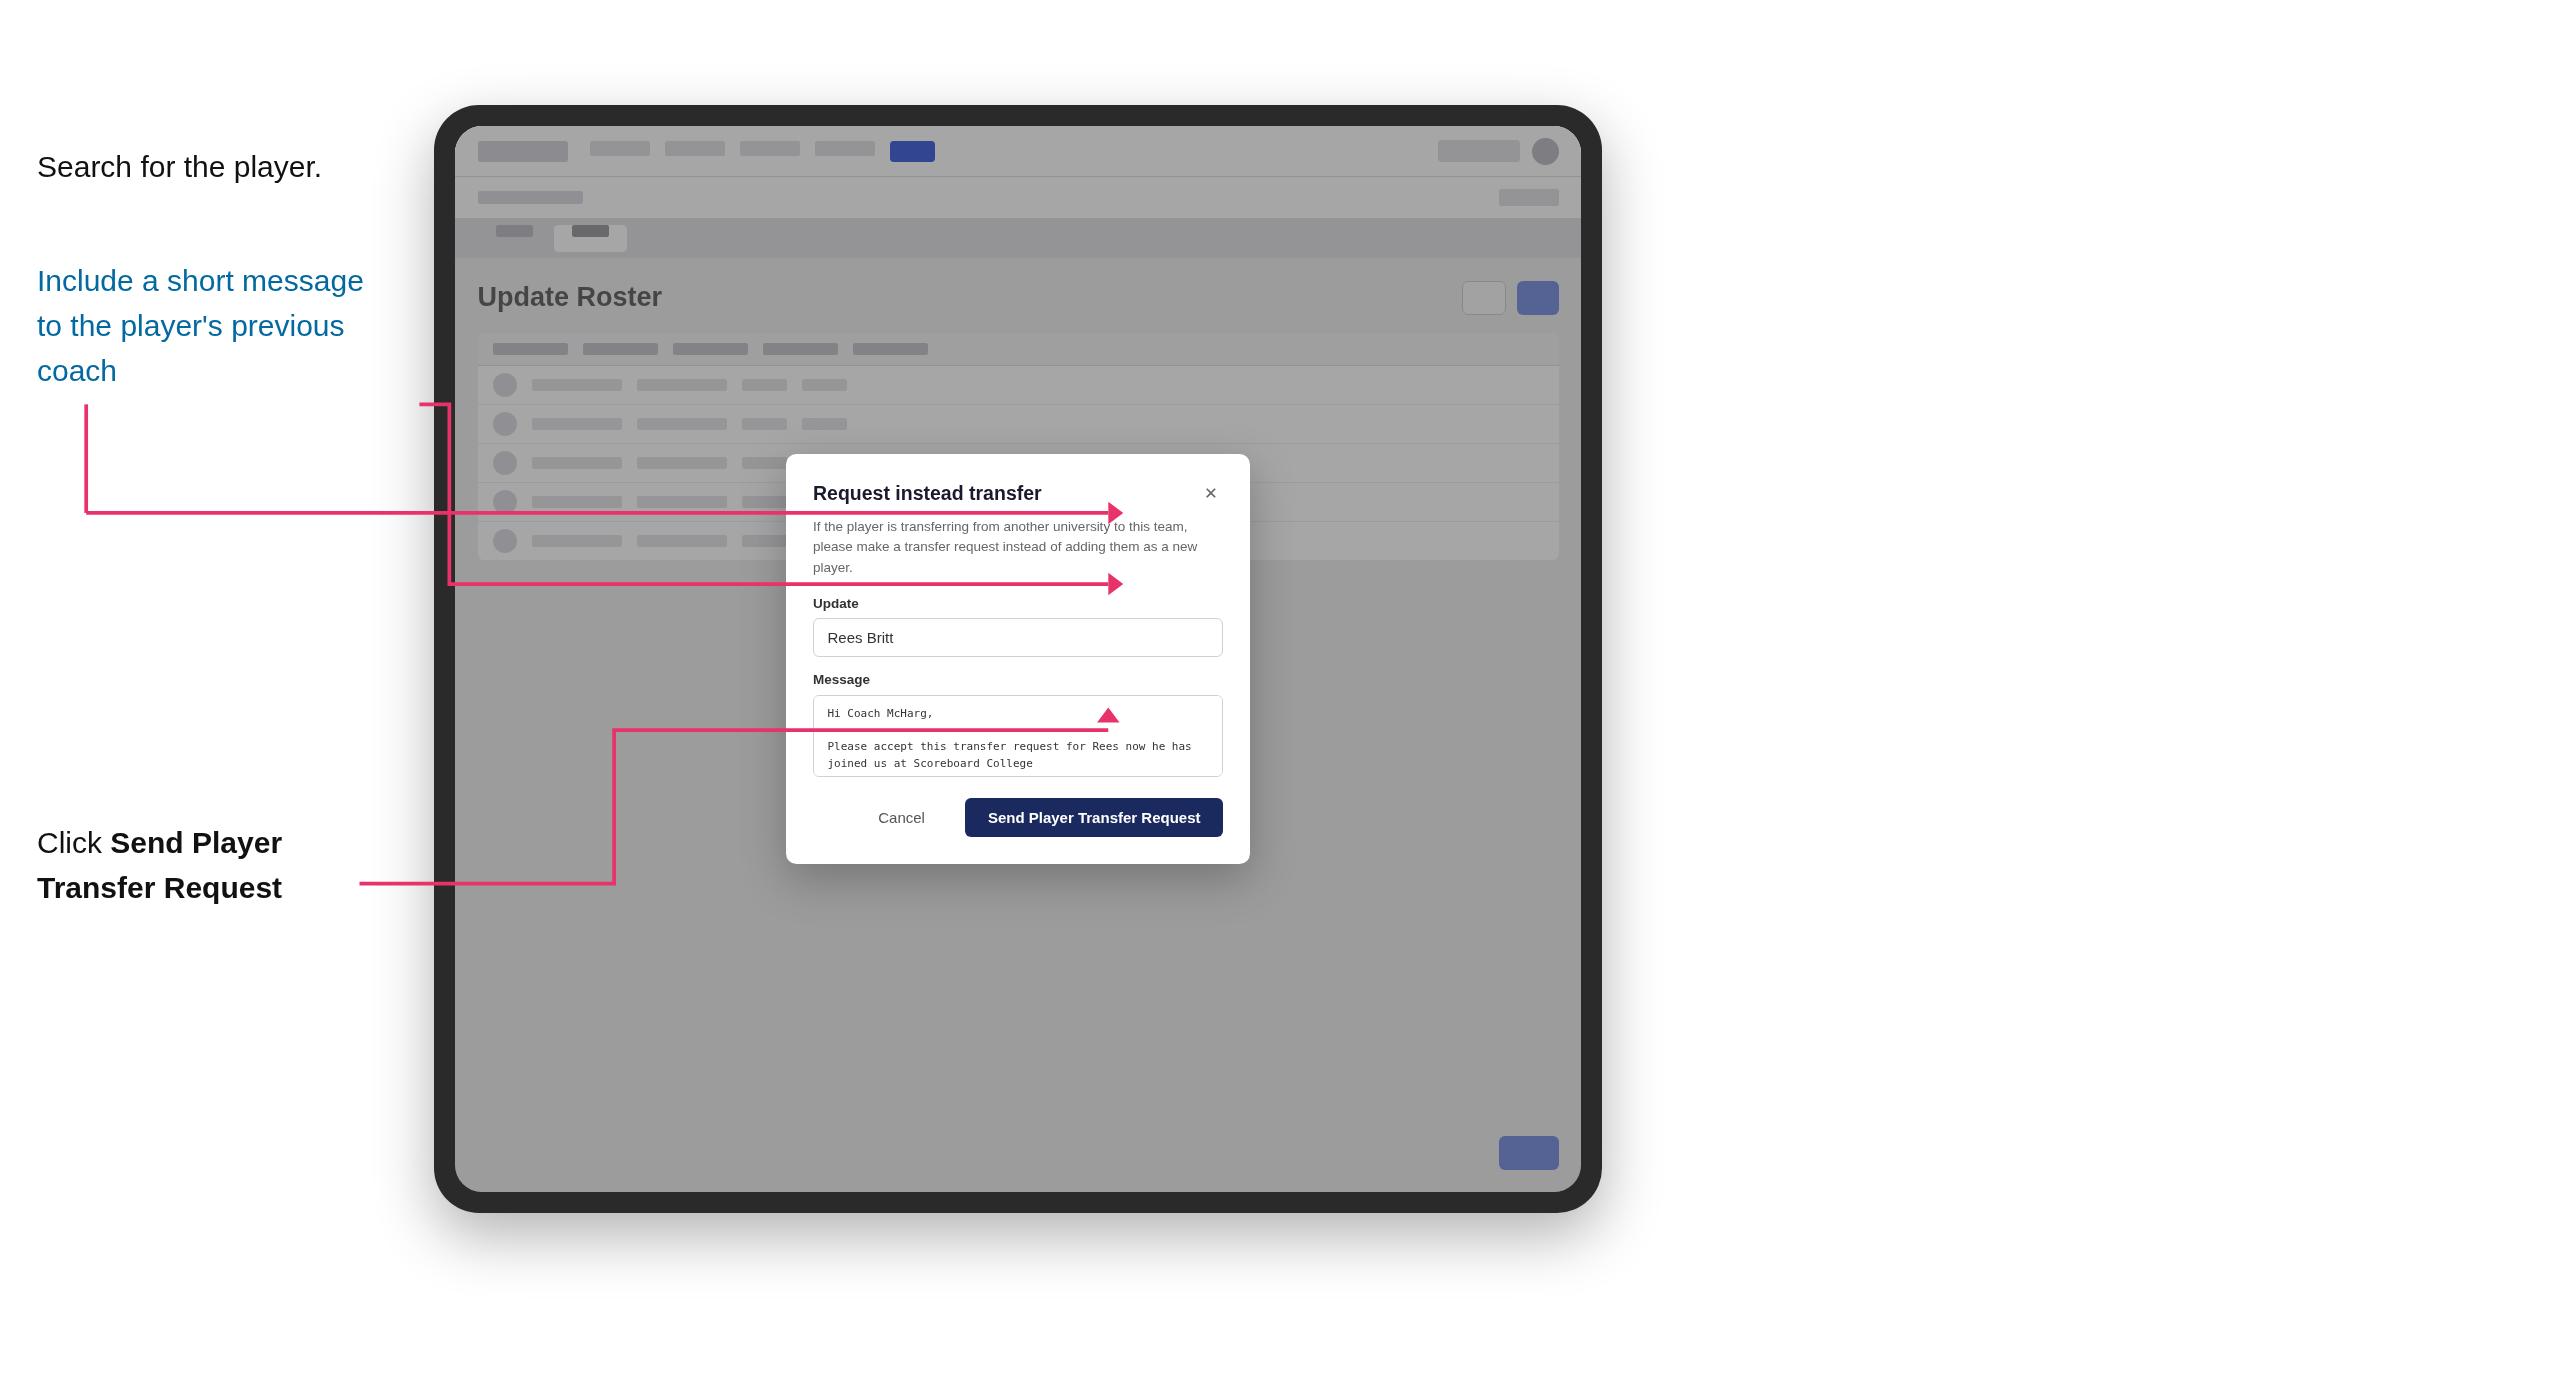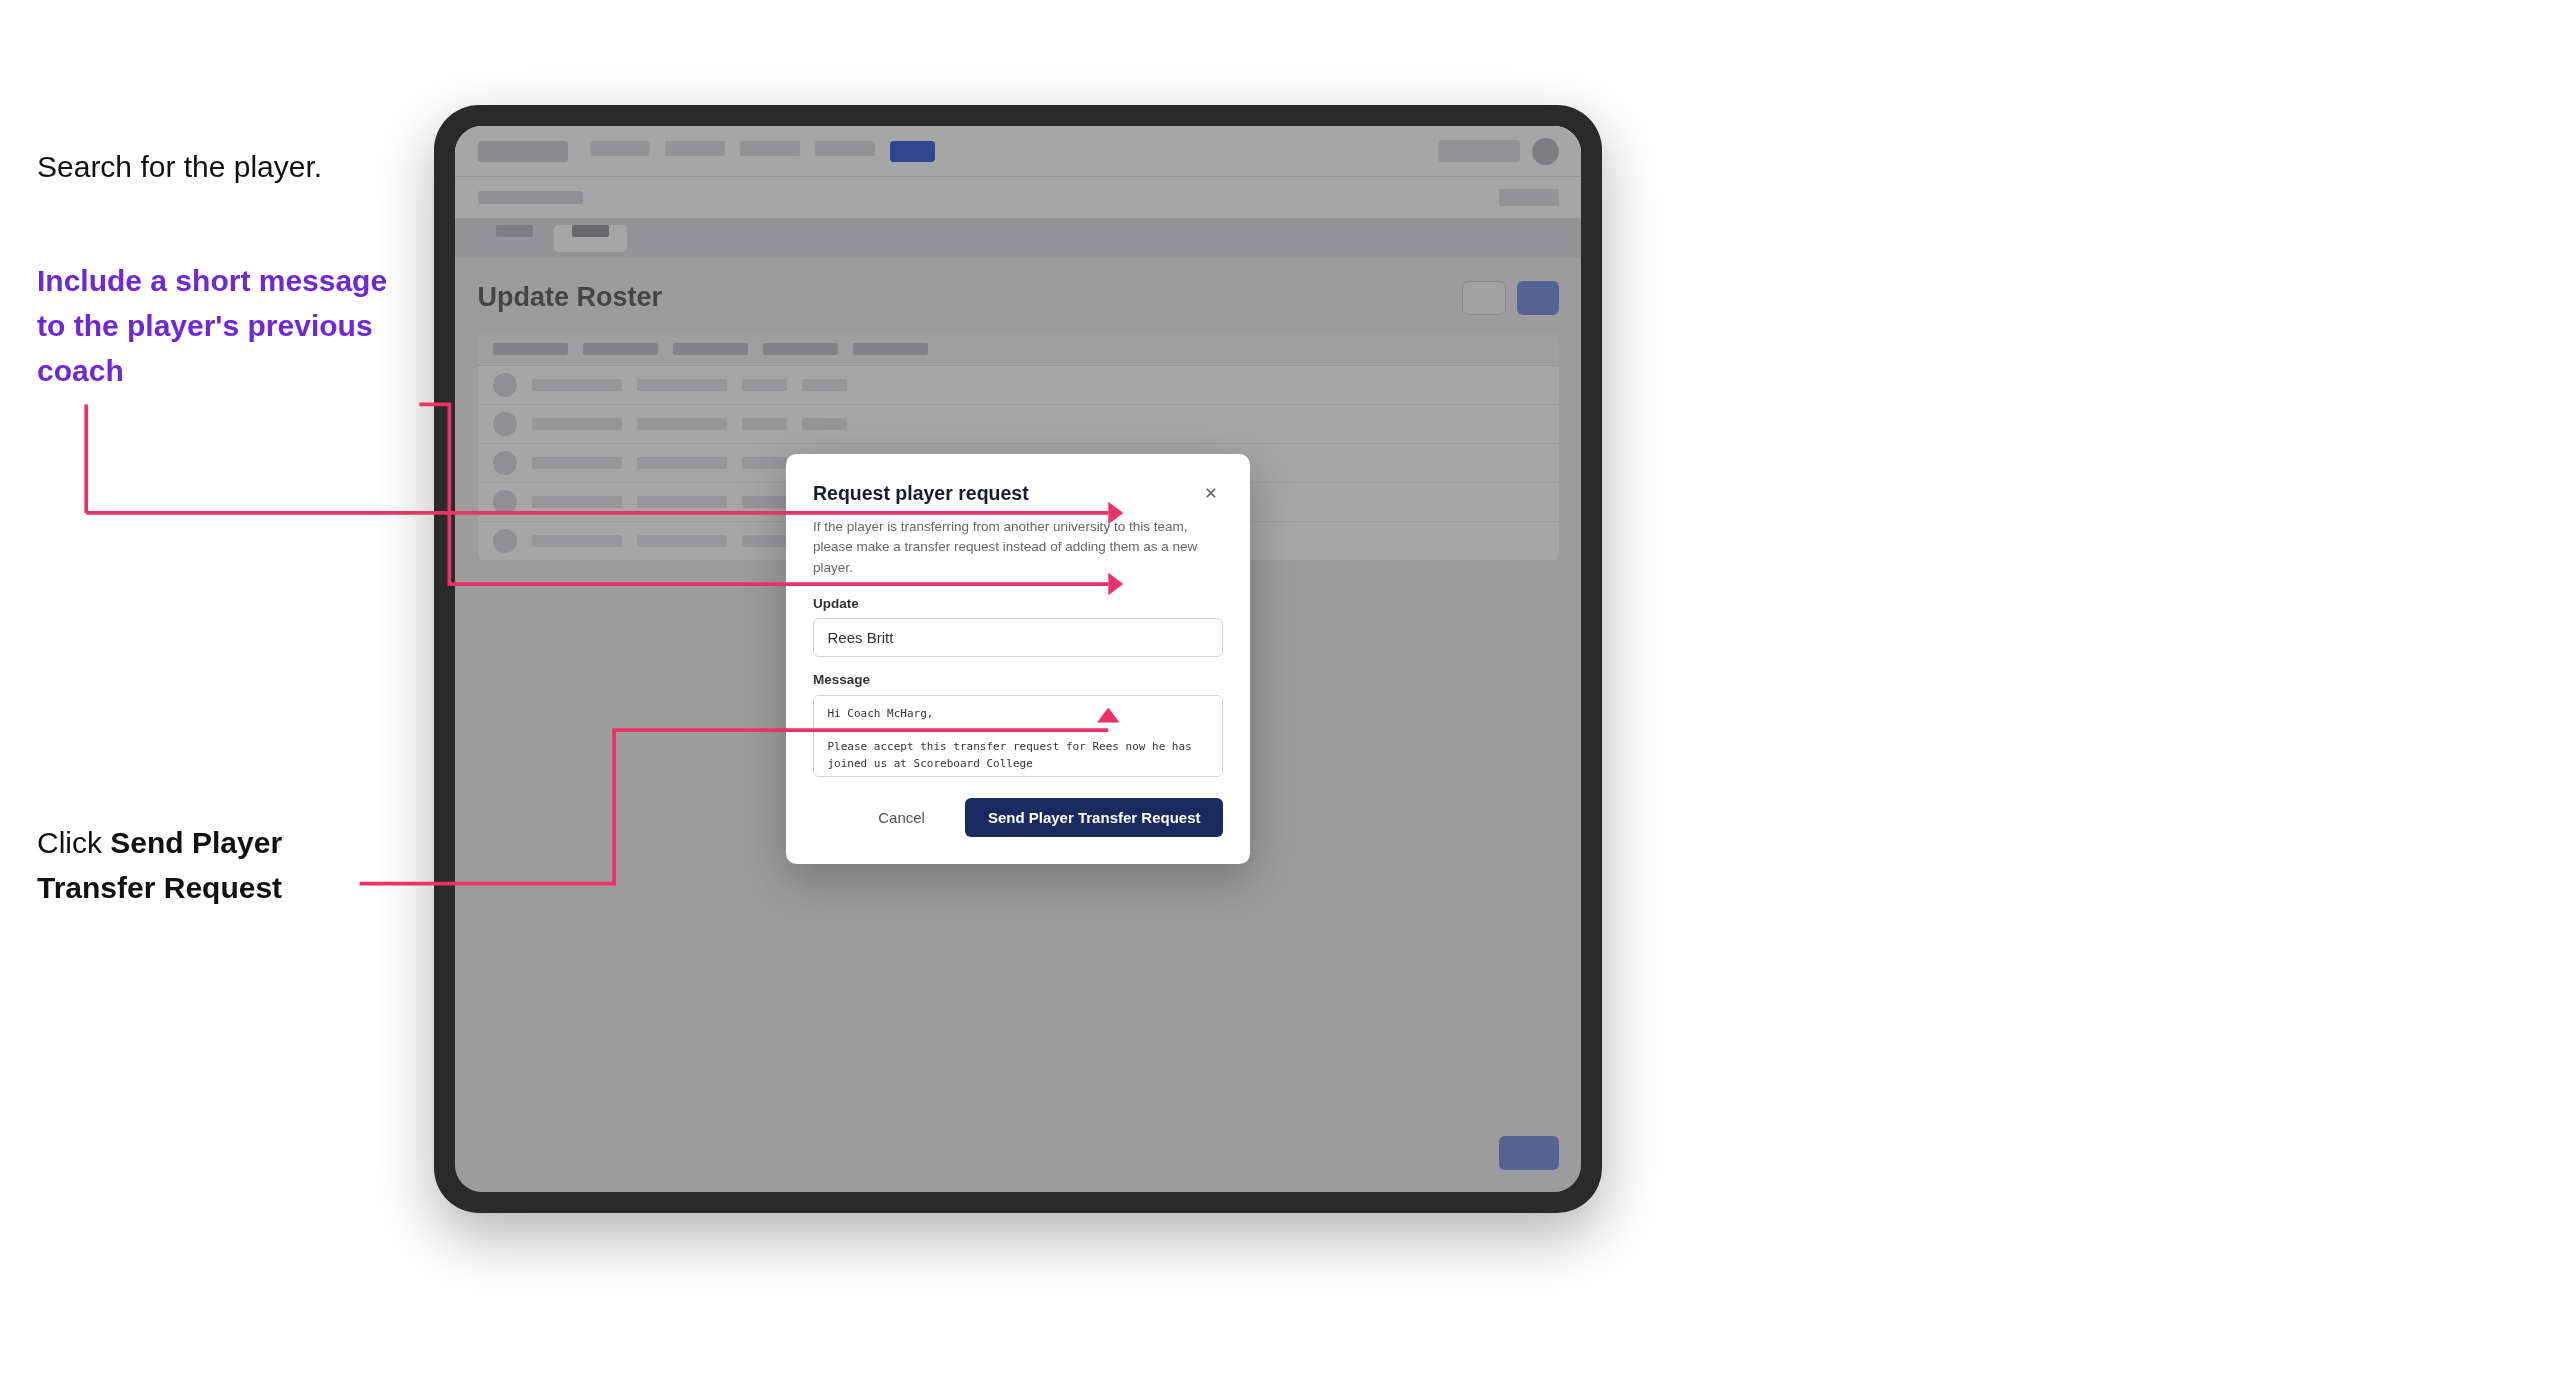--- a/index.html
+++ b/index.html
@@ -28,24 +28,23 @@
       font-size: 30px;
       color: #111;
       line-height: 1.4;
     }
 
     .annotation-text-2 {
       position: absolute;
       left: 37px;
       top: 247px;
       font-size: 30px;
-      color: #6d28d9;
+      color: #0369a1;
       line-height: 1.5;
       width: 359px;
-      font-weight: bold;
     }
 
     .annotation-text-3 {
       position: absolute;
       left: 37px;
       top: 809px;
       font-size: 30px;
       color: #111;
       line-height: 1.5;
       width: 359px;
@@ -566,21 +565,21 @@
         </div>
 
         <div class="bottom-bar">
           <div class="save-btn"></div>
         </div>
 
         <div class="modal-overlay">
           <div class="modal-dialog">
 
             <div class="modal-title-row">
-              <span class="modal-title">Request player request</span>
+              <span class="modal-title">Request instead transfer</span>
               <button class="modal-close-btn">✕</button>
             </div>
 
             <p class="modal-description">If the player is transferring from another university to this team, please make a transfer request instead of adding them as a new player.</p>
 
             <div class="modal-field-label">Update</div>
             <input class="modal-input" type="text" value="Rees Britt" style="">
 
             <div class="modal-field-label">Message</div>
             <textarea class="modal-textarea" style="">Hi Coach McHarg,

